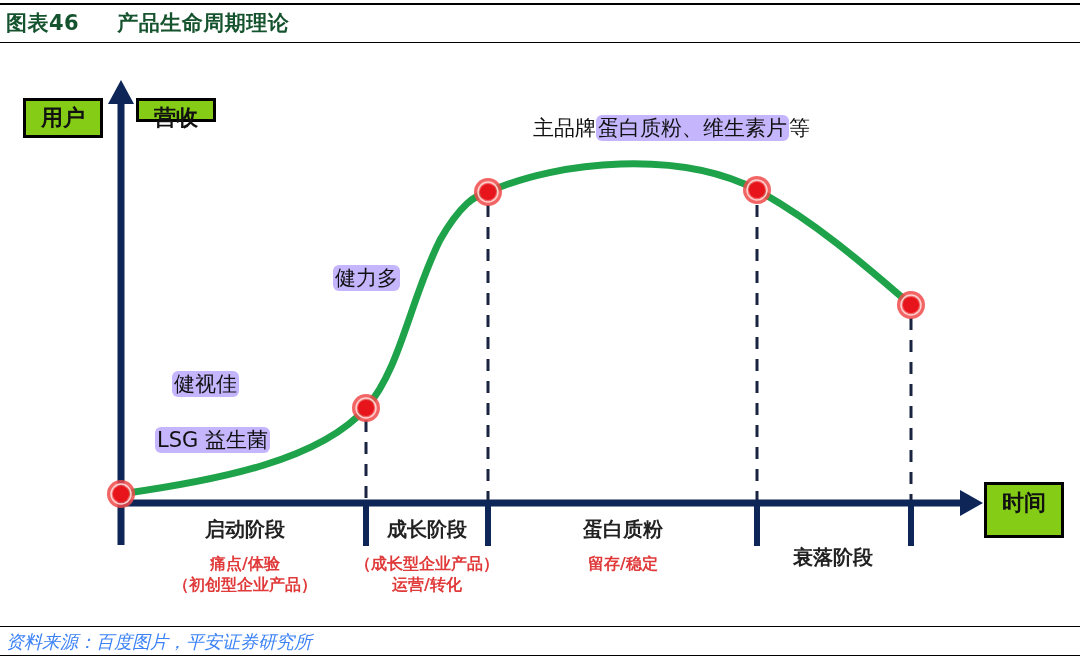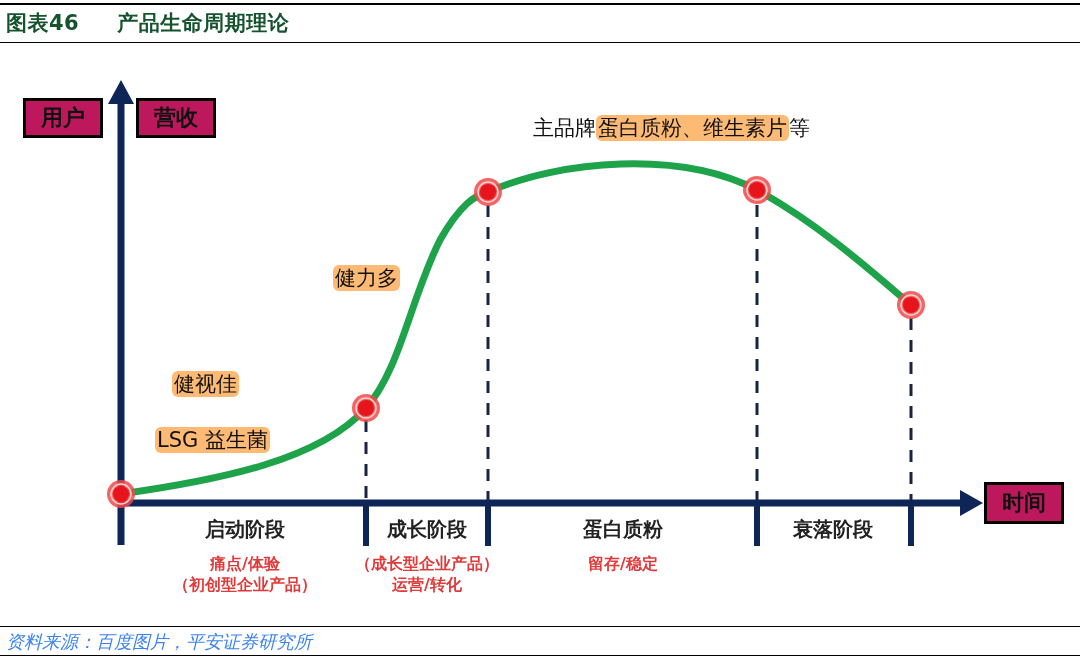--- a/index.html
+++ b/index.html
@@ -1,23 +1,23 @@
 <!DOCTYPE html>
 <html><head>
 <meta charset="utf-8">
 <style>
   html,body{margin:0;padding:0;background:#ffffff;}
   body{width:1080px;height:657px;position:relative;overflow:hidden;font-family:"DejaVu Sans","Liberation Sans",sans-serif;}
   .topline{position:absolute;left:0;top:3px;width:1080px;height:2px;background:#000;}
   .title{position:absolute;left:6px;top:9px;font-size:21px;font-weight:bold;color:#14532d;letter-spacing:0.5px;}
   .title .num{margin-right:38px;}
   .titleline{position:absolute;left:0;top:42px;width:1080px;height:1px;background:#000;}
-  .axislabel{position:absolute;border:3px solid #000;background:#be185d;font-size:22px;font-weight:bold;color:#111;text-align:center;box-sizing:border-box;}
+  .axislabel{position:absolute;border:3px solid #000;background:#84cc16;font-size:22px;font-weight:bold;color:#111;text-align:center;box-sizing:border-box;}
   .hl{position:absolute;font-size:21px;color:#111;white-space:nowrap;}
-  .hl .mark{background:#fdba74;border-radius:6px;padding:1px 2px;}
+  .hl .mark{background:#c4b5fd;border-radius:6px;padding:1px 2px;}
   .stage{position:absolute;font-size:20px;font-weight:bold;color:#222;text-align:center;width:160px;}
   .sub{position:absolute;font-size:16px;font-weight:bold;color:#e03a3a;text-align:center;width:200px;line-height:21px;}
   .srcline1{position:absolute;left:0;top:626px;width:1080px;height:1px;background:#000;}
   .srcline2{position:absolute;left:0;top:655px;width:1080px;height:1px;background:#000;}
   .source{position:absolute;left:6px;top:630px;font-size:18px;font-style:italic;color:#3b82f6;}
   svg{position:absolute;left:0;top:0;}
 </style>
 </head>
 <body>
 
@@ -68,22 +68,22 @@
       <circle cx="757" cy="190" r="8" fill="#e8141b"></circle>
   </g>
   <g>
     <circle cx="911" cy="305" r="14" fill="#f04a4a" opacity="0.85"></circle>
       <circle cx="911" cy="305" r="10" fill="none" stroke="#ffd0d0" stroke-width="1.5"></circle>
       <circle cx="911" cy="305" r="8" fill="#e8141b"></circle>
   </g>
 </svg>
 
 <div class="axislabel" style="left:23px;top:98px;width:80px;height:40px;line-height:34px;">用户</div>
-<div class="axislabel" style="left:136px;top:98px;width:80px;height:40px;line-height:34px;text-align:center;">营收</div>
-<div class="axislabel" style="left:984px;top:482px;width:80px;height:42px;line-height:36px;">时间</div>
+<div class="axislabel" style="left:136px;top:98px;width:80px;height:24px;line-height:34px;text-align:center;">营收</div>
+<div class="axislabel" style="left:984px;top:482px;width:80px;height:56px;line-height:36px;">时间</div>
 
 <div class="hl" style="left:533px;top:114px;">
   <span>主品牌</span><span class="mark">蛋白质粉、维生素片</span><span>等</span>
 </div>
 <div class="hl" style="left:333px;top:264px;"><span class="mark">健力多</span></div>
 <div class="hl" style="left:172px;top:370px;"><span class="mark">健视佳</span></div>
 <div class="hl" style="left:155px;top:426px;"><span class="mark">LSG 益生菌</span></div>
 
 <div class="stage" style="left:165px;top:516px;">启动阶段</div>
 <div class="sub" style="left:145px;top:553px;">
@@ -95,19 +95,19 @@
 <div class="sub" style="left:327px;top:553px;">
     <div>（成长型企业产品）</div>
     <div>运营/转化</div>
   </div>
 
 <div class="stage" style="left:543px;top:516px;">蛋白质粉</div>
 <div class="sub" style="left:523px;top:553px;">
     <div>留存/稳定</div>
   </div>
 
-<div class="stage" style="left:753px;top:516px;">衰落阶段</div>
+<div class="stage" style="left:753px;top:544px;">衰落阶段</div>
 <div class="sub" style="left:733px;top:553px;">
   </div>
 
 <div class="srcline1"></div>
 <div class="source">资料来源：百度图片，平安证券研究所</div>
 <div class="srcline2"></div>
 
 </body></html>

